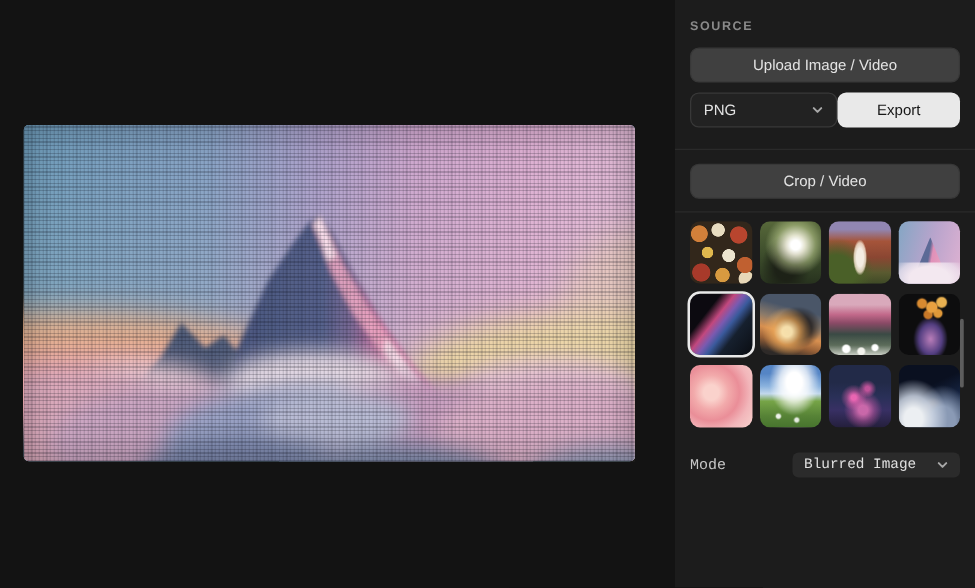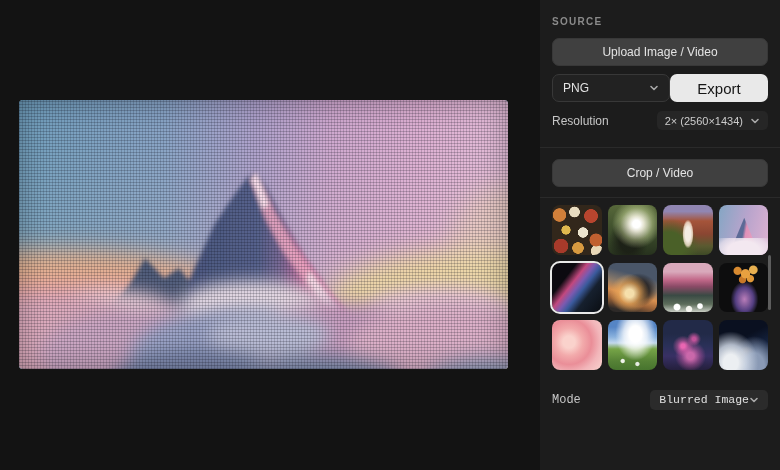--- a/index.html
+++ b/index.html
@@ -43,21 +43,21 @@
   }
   .row { display:flex; gap:0; margin-top:8px; }
   .select-dark {
     flex:1; height:28px; display:flex; align-items:center; justify-content:space-between;
     background:#222222; border:1px solid #383838; border-radius:7px;
     padding:0 10px; font-size:12px; color:#e3e3e3; cursor:pointer;
   }
   .btn-light {
     width:98px; height:28px; display:flex; align-items:center; justify-content:center;
     background:#e9e9e9; color:#161616; border:none; border-radius:7px;
-    font-size:15px; font-family:inherit; cursor:pointer;
+    font-size:12px; font-family:inherit; cursor:pointer;
   }
   .kv-row { display:flex; align-items:center; justify-content:space-between; margin-top:9px; }
   .kv-label { font-size:12px; color:#c6c6c6; }
   .select-small {
     display:flex; align-items:center; gap:7px;
     background:#262626; border-radius:5px; height:19px; padding:0 8px;
     font-size:11px; color:#cccccc; cursor:pointer;
   }
   .divider { height:1px; background:#2a2a2a; margin:17px -12px 0; }
   .divider.d2 { margin-top:10px; }
@@ -65,21 +65,21 @@
   .thumb-grid { margin-top:7px; display:grid; grid-template-columns:repeat(4,1fr); gap:8px 6px; }
   .thumb { width:100%; aspect-ratio:1/1; border-radius:8px; cursor:pointer;
            position:relative; overflow:hidden; background:#2a2a2a; }
   .thumb.selected { outline:2px solid #e9e9e9; }
 
   .chev { width:10px; height:10px; flex:0 0 auto; }
   .chev polyline { fill:none; stroke:#a8a8a8; stroke-width:1.6; stroke-linecap:round; stroke-linejoin:round; }
 
   .mode-row { margin-top:20px; display:flex; align-items:center; justify-content:space-between;font-family:Liberation Mono, monospace; }
   .select-mode {
-    display:flex; align-items:center; 
+    display:flex; align-items:center; gap:16px;
     background:#2b2b2b; border-radius:5px; height:20px; padding:0 9px;
     font-size:11.5px; color:#e0e0e0; cursor:pointer;
   }
   .scrollbar-thumb {
     position:absolute; right:9px; top:255px; width:3px; height:55px;
     background:#5d5d5d; border-radius:2px; cursor:pointer;
   }
 
   
   .bg-autumn-flowers { background:
@@ -231,29 +231,20 @@
   <div class="row">
     <div class="select-dark">
       <span>PNG</span>
       <svg class="chev" viewBox="0 0 10 10">
         <polyline points="2,3.5 5,6.5 8,3.5"></polyline>
       </svg>
     </div>
     <button class="btn-light">Export</button>
   </div>
 
-  <div class="kv-row">
-    <span class="kv-label">Resolution</span>
-    <div class="select-small">
-      <span>2× (2560×1434)</span>
-      <svg class="chev" viewBox="0 0 10 10">
-        <polyline points="2,3.5 5,6.5 8,3.5"></polyline>
-      </svg>
-    </div>
-  </div>
 
   <div class="divider"></div>
 
 
   <button class="btn-dark">Crop / Video</button>
 
   <div class="divider d2"></div>
 
 
   <div class="thumb-grid">

